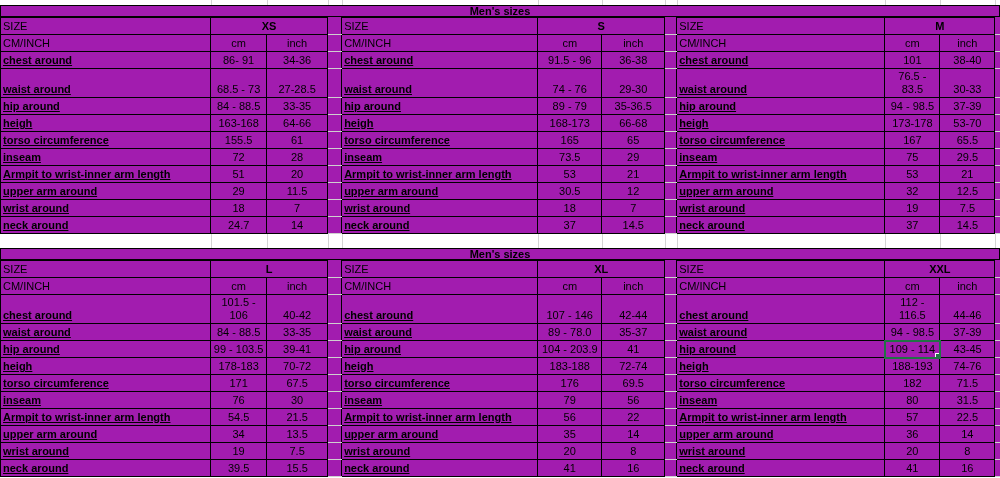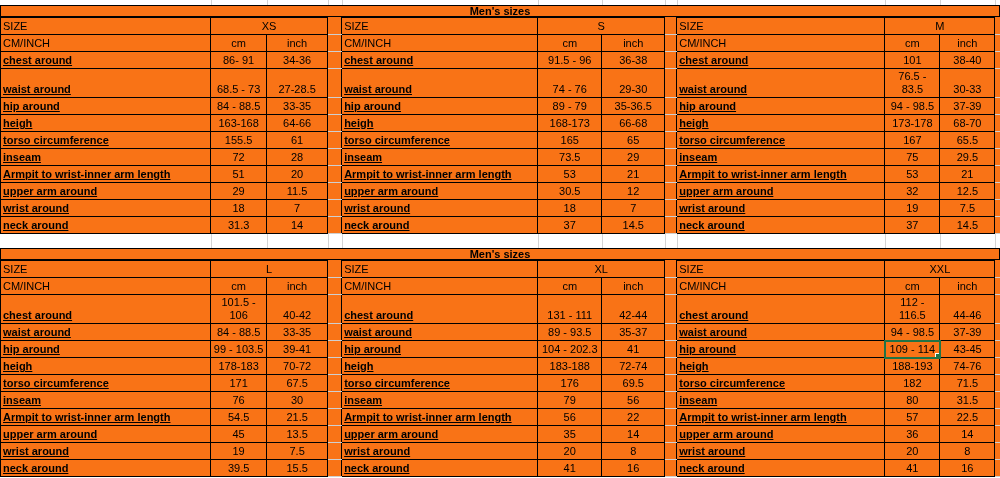--- a/index.html
+++ b/index.html
@@ -1,17 +1,17 @@
 <!DOCTYPE html>
 <html><head>
 <meta charset="utf-8">
 <style>
   html,body{margin:0;padding:0;background:#fff;}
   .sheet{
-    position:relative;width:1000px;height:478px;background:#f97316;overflow:hidden;
+    position:relative;width:1000px;height:478px;background:#a21caf;overflow:hidden;
     font-family:"Liberation Sans",sans-serif;font-size:11px;color:#000;
   }
   .filler{width:1000px;background:#fff;}
   .f1{height:5px;}
   .f2{height:14px;}
   .f3{height:3px;}
   .ticks{
     background-repeat:no-repeat;
     background-size:1px 100%;
     background-image:
@@ -30,21 +30,21 @@
   }
   .title-row .u{text-decoration:underline;}
   table.sizes{table-layout:fixed;border-collapse:collapse;width:1000px;}
   td{
     box-sizing:border-box;border:1px solid #000;vertical-align:bottom;
     padding:0 2px 1px 2px;line-height:13px;overflow:hidden;white-space:normal;
   }
   td.gap{border-left:0;border-right:0;border-top:0;border-bottom:1px solid #cfcfcf;}
   td.lbl{text-align:left;}
   td.rl{text-align:left;font-weight:bold;text-decoration:underline;}
-  td.hdr{text-align:center;font-weight:normal;}
+  td.hdr{text-align:center;font-weight:bold;}
   td.val{text-align:center;}
   tr.h17{height:17px;padding-left:32px;}
   tr.h29{height:29px;}
   td.sel{border:2px solid #217346;position:relative;margin-top:44px;}
   .handle{
     position:absolute;right:-3px;bottom:-3px;width:5px;height:5px;
     background:#217346;border:1px solid #fff;display:block;
   }
 </style>
 </head>
@@ -145,21 +145,21 @@
           <td class="rl">heigh</td>
           <td class="val">163-168</td>
           <td class="val">64-66</td>
           <td class="gap"></td>
           <td class="rl">heigh</td>
           <td class="val">168-173</td>
           <td class="val">66-68</td>
           <td class="gap"></td>
           <td class="rl">heigh</td>
           <td class="val">173-178</td>
-          <td class="val">68-70</td>
+          <td class="val">53-70</td>
           <td class="gap"></td>
         </tr>
         <tr class="h17">
           <td class="rl">torso circumference</td>
           <td class="val">155.5</td>
           <td class="val">61</td>
           <td class="gap"></td>
           <td class="rl">torso circumference</td>
           <td class="val">165</td>
           <td class="val">65</td>
@@ -220,21 +220,21 @@
           <td class="val">18</td>
           <td class="val">7</td>
           <td class="gap"></td>
           <td class="rl">wrist around</td>
           <td class="val">19</td>
           <td class="val">7.5</td>
           <td class="gap"></td>
         </tr>
         <tr class="h17">
           <td class="rl">neck around</td>
-          <td class="val">31.3</td>
+          <td class="val">24.7</td>
           <td class="val">14</td>
           <td class="gap"></td>
           <td class="rl">neck around</td>
           <td class="val">37</td>
           <td class="val">14.5</td>
           <td class="gap"></td>
           <td class="rl">neck around</td>
           <td class="val">37</td>
           <td class="val">14.5</td>
           <td class="gap"></td>
@@ -288,49 +288,49 @@
           <td class="val">cm</td>
           <td class="val">inch</td>
           <td class="gap"></td>
         </tr>
         <tr class="h29">
           <td class="rl">chest around</td>
           <td class="val">101.5 - 106</td>
           <td class="val">40-42</td>
           <td class="gap"></td>
           <td class="rl">chest around</td>
-          <td class="val">131 - 111</td>
+          <td class="val">107 - 146</td>
           <td class="val">42-44</td>
           <td class="gap"></td>
           <td class="rl">chest around</td>
           <td class="val">112 - 116.5</td>
           <td class="val">44-46</td>
           <td class="gap"></td>
         </tr>
         <tr class="h17">
           <td class="rl">waist around</td>
           <td class="val">84 - 88.5</td>
           <td class="val">33-35</td>
           <td class="gap"></td>
           <td class="rl">waist around</td>
-          <td class="val">89 - 93.5</td>
+          <td class="val">89 - 78.0</td>
           <td class="val">35-37</td>
           <td class="gap"></td>
           <td class="rl">waist around</td>
           <td class="val">94 - 98.5</td>
           <td class="val">37-39</td>
           <td class="gap"></td>
         </tr>
         <tr class="h17">
           <td class="rl">hip around</td>
           <td class="val">99 - 103.5</td>
           <td class="val">39-41</td>
           <td class="gap"></td>
           <td class="rl">hip around</td>
-          <td class="val">104 - 202.3</td>
+          <td class="val">104 - 203.9</td>
           <td class="val">41</td>
           <td class="gap"></td>
           <td class="rl">hip around</td>
           <td class="val sel" style="border-color: rgb(33, 115, 70);"><span>109 - 114</span><span class="handle" style="background: rgb(33, 115, 70);"></span></td>
           <td class="val">43-45</td>
           <td class="gap"></td>
         </tr>
         <tr class="h17">
           <td class="rl">heigh</td>
           <td class="val">178-183</td>
@@ -382,21 +382,21 @@
           <td class="val">56</td>
           <td class="val">22</td>
           <td class="gap"></td>
           <td class="rl">Armpit to wrist-inner arm length</td>
           <td class="val">57</td>
           <td class="val">22.5</td>
           <td class="gap"></td>
         </tr>
         <tr class="h17">
           <td class="rl">upper arm around</td>
-          <td class="val">45</td>
+          <td class="val">34</td>
           <td class="val">13.5</td>
           <td class="gap"></td>
           <td class="rl">upper arm around</td>
           <td class="val">35</td>
           <td class="val">14</td>
           <td class="gap"></td>
           <td class="rl">upper arm around</td>
           <td class="val">36</td>
           <td class="val">14</td>
           <td class="gap"></td>

